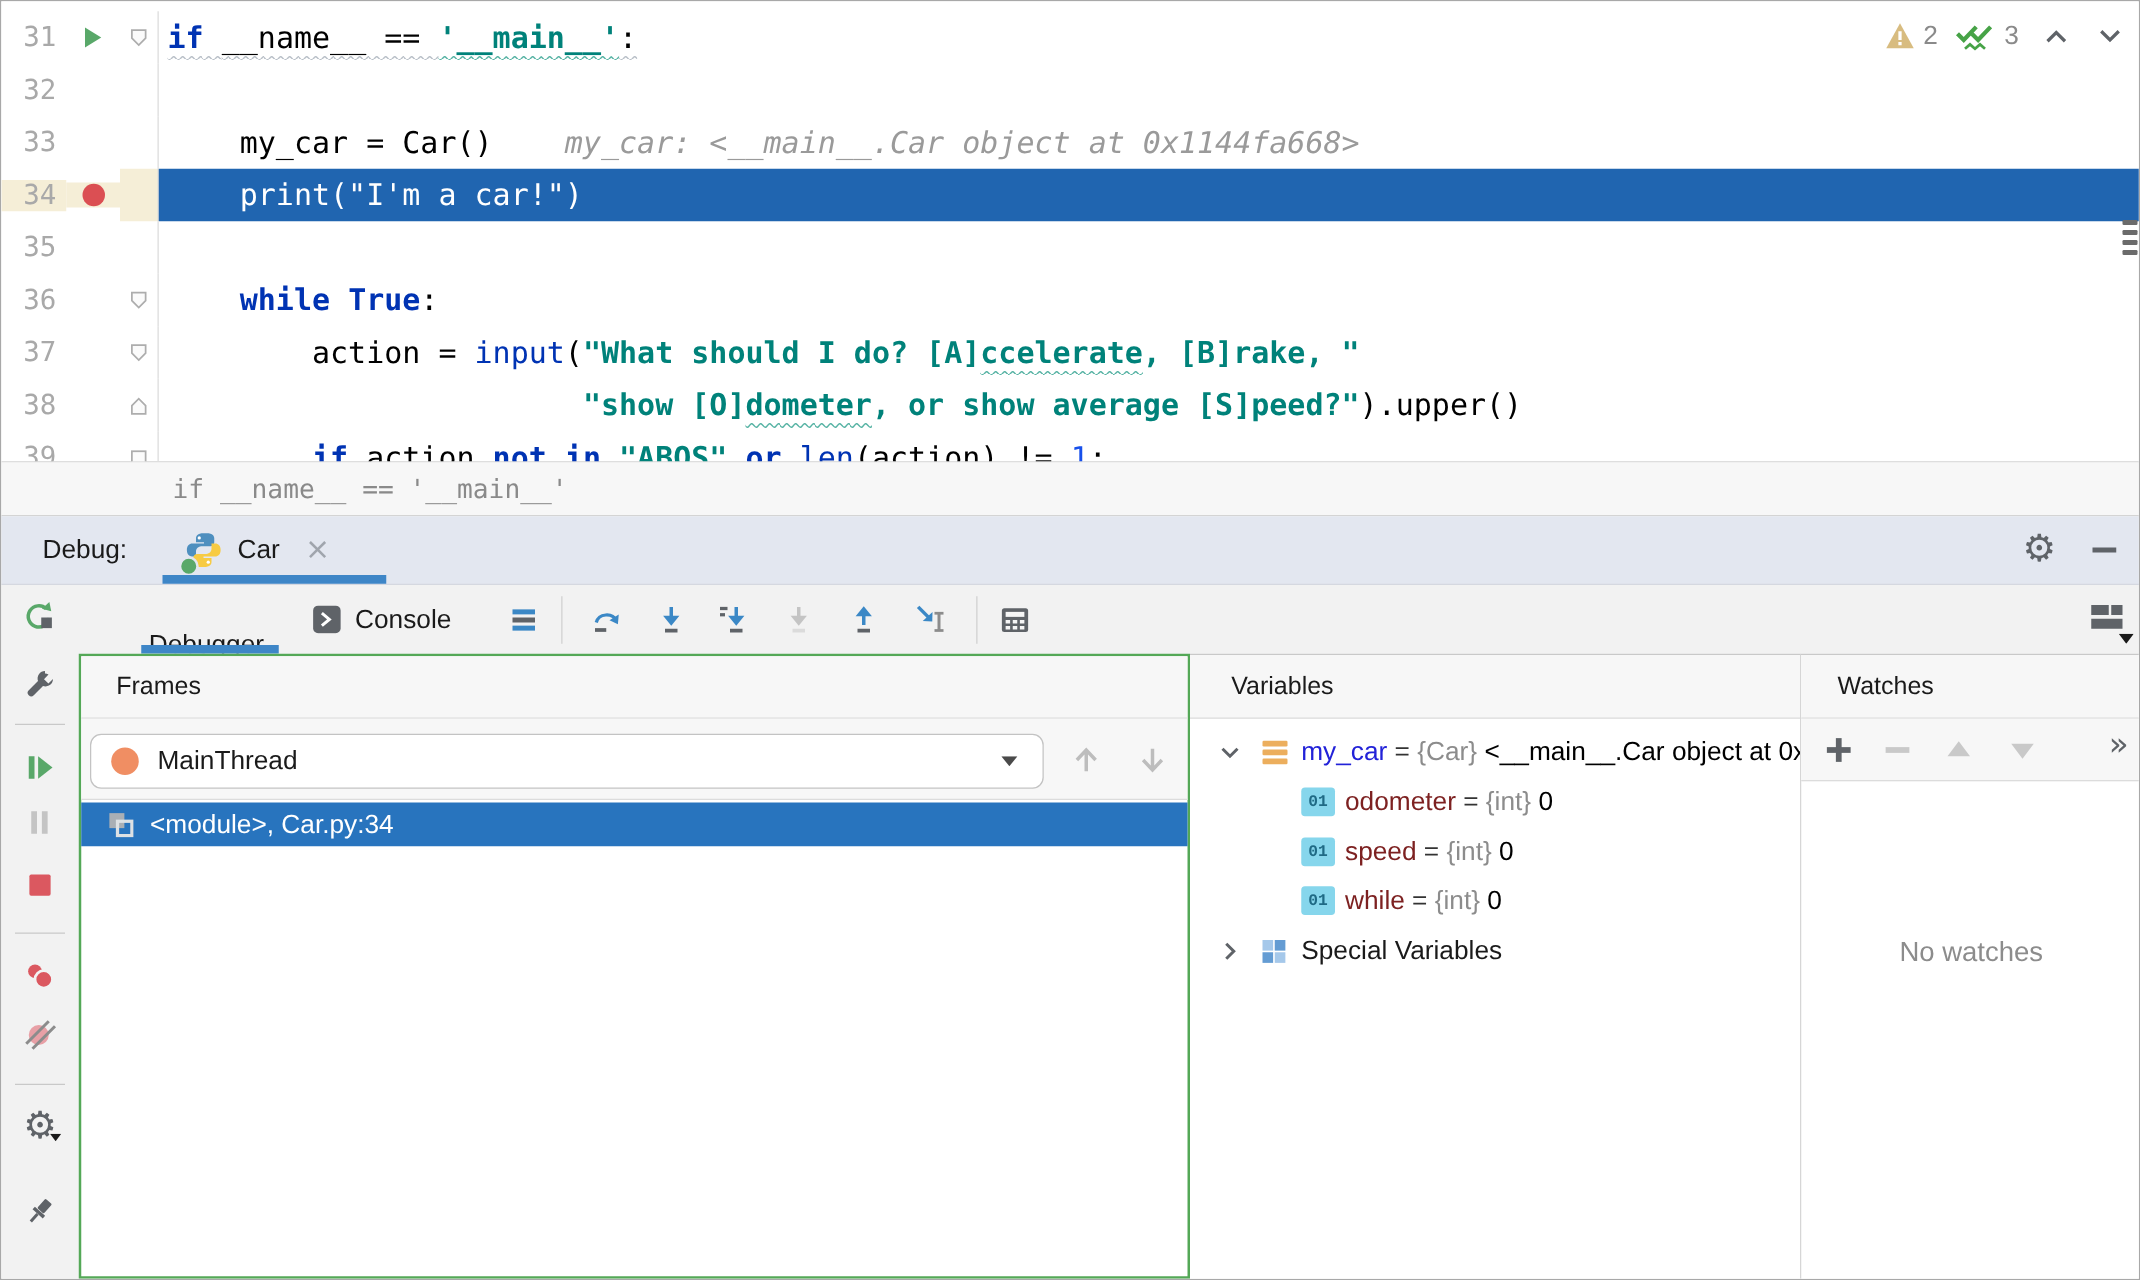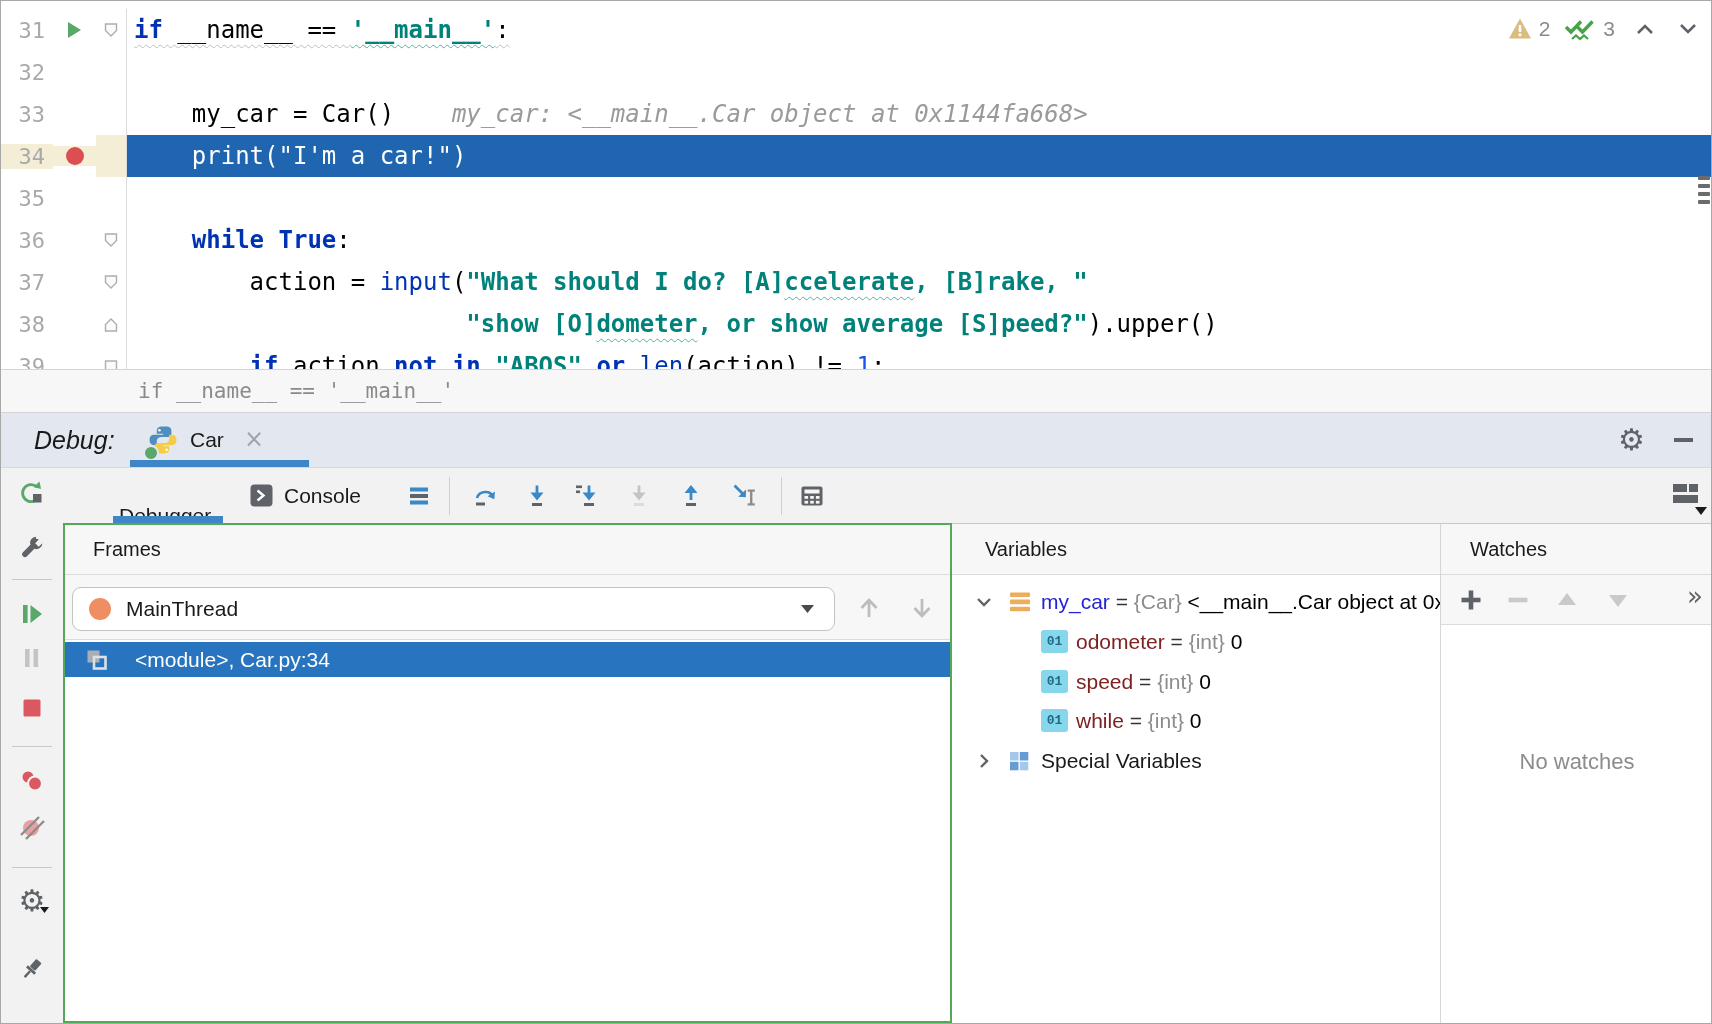--- a/index.html
+++ b/index.html
@@ -31,21 +31,21 @@
   .insp-count{font-size:21px;color:#8A8A8A;}
   #scroll-marks{position:absolute;right:3px;top:175px;width:12px;}
   #scroll-marks div{height:4px;background:#6B6B6B;margin-bottom:4px;border-radius:1px;}
 
   
   #breadcrumb-bar{position:absolute;left:0;top:369px;width:1712px;height:42px;background:#F7F7F7;border-bottom:1px solid #D4D4D4;}
   #breadcrumb-bar .bc{position:absolute;left:137px;top:0;line-height:42px;font-family:"DejaVu Sans Mono",monospace;font-size:21px;color:#8A8A8A;}
 
   
   #debug-header{position:absolute;left:0;top:412px;width:1712px;height:55px;background:#E3E7F0;border-bottom:1px solid #D5D8E0;box-sizing:border-box;}
-  #debug-label{position:absolute;left:33px;top:0;line-height:54px;font-size:25px;color:#1A1A1A;font-style:italic;}
+  #debug-label{position:absolute;left:33px;top:0;line-height:54px;font-size:21px;color:#1A1A1A;}
   #session-tab{position:absolute;left:129px;top:0;height:49px;width:180px;cursor:default;}
   #session-tab .pyicon{position:absolute;left:17px;top:11px;}
   #session-tab .rundot{position:absolute;left:13px;top:32px;width:12px;height:12px;border-radius:50%;background:#59A869;border:2px solid #E3E7F0;}
   #session-tab .tabname{position:absolute;left:60px;top:0;line-height:54px;font-size:21px;color:#1A1A1A;}
   #session-tab .closex{position:absolute;left:114px;top:0;line-height:52px;font-size:24px;color:#A0A5AD;}
   #session-underline{position:absolute;left:129px;top:47px;width:179px;height:7px;background:#3E86C7;}
   #hdr-gear{position:absolute;left:1617px;top:11px;font-size:30px;line-height:32px;color:#5F6368;}
   #hdr-min{position:absolute;left:1673px;top:25px;width:19px;height:4px;background:#5F6368;}
 
   
@@ -69,21 +69,21 @@
   #frames-panel .phead{position:absolute;left:0;top:0;right:0;height:49px;background:#F7F7F7;border-bottom:1px solid #DCDCDC;line-height:49px;padding-left:28px;}
   #frames-toolbar{position:absolute;left:0;top:50px;right:0;height:64px;background:#F7F7F7;border-bottom:1px solid #DCDCDC;}
   #thread-dd{position:absolute;left:7px;top:12px;width:763px;height:44px;background:#fff;border:1px solid #C3C3C3;border-radius:9px;box-sizing:border-box;display:flex;align-items:center;}
   #thread-dd .tdot{width:22px;height:22px;border-radius:50%;background:#F08E63;margin-left:16px;flex:none;}
   #thread-dd .tname{margin-left:15px;font-size:21px;color:#1A1A1A;flex:1;}
   #thread-dd .darr{margin-right:20px;flex:none;}
   #fr-up{position:absolute;left:791px;top:20px;}
   #fr-down{position:absolute;left:844px;top:20px;}
   #frame-row{position:absolute;left:0px;top:117px;right:0px;height:35px;background:#2874BE;display:flex;align-items:center;}
   #frame-row .fic{margin-left:21px;flex:none;}
-  #frame-row .ftxt{margin-left:28px;font-size:21px;color:#FFFFFF;white-space:nowrap;}
+  #frame-row .ftxt{margin-left:13px;font-size:21px;color:#FFFFFF;white-space:nowrap;}
 
   #vars-panel{position:absolute;left:951px;top:55px;width:488px;height:500px;background:#fff;border-top:1px solid #C9C9C9;box-sizing:border-box;overflow:hidden;}
   #vars-panel .phead{position:absolute;left:0;top:0;right:0;height:50px;background:#F7F7F7;border-bottom:1px solid #DCDCDC;line-height:50px;padding-left:33px;}
   .vrow{position:absolute;left:0;right:0;height:40px;display:flex;align-items:center;white-space:nowrap;overflow:hidden;font-size:21px;}
   .vexp{position:absolute;left:21px;top:9px;}
   .vic{position:absolute;left:56px;top:9px;}
   .badge01{position:absolute;left:89px;top:8px;width:27px;height:23px;background:#86D6EC;border-radius:3px;
            font-size:13px;font-weight:700;color:#1F6A85;text-align:center;line-height:23px;font-family:"Liberation Mono",monospace;}
   .vname-blue{color:#2222D8;}
   .vname-red{color:#7D2121;}

